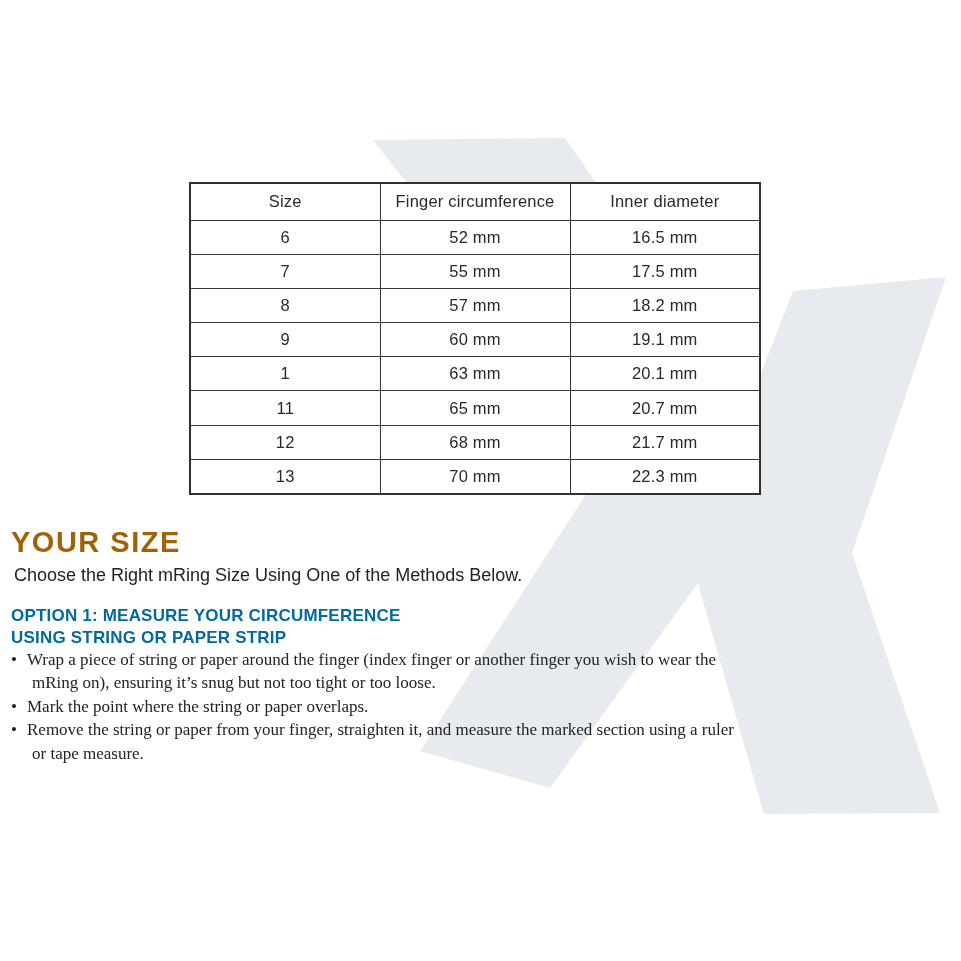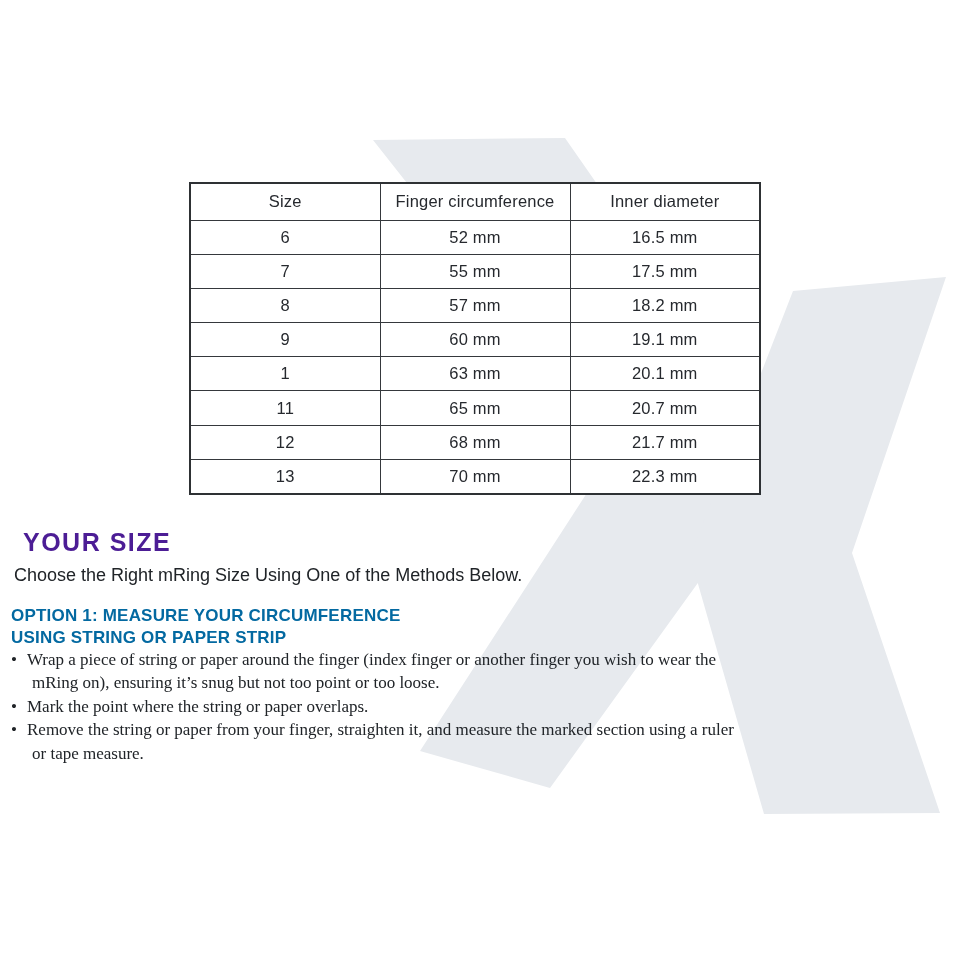--- a/index.html
+++ b/index.html
@@ -47,27 +47,26 @@
     letter-spacing: 0.2px;
   }
   table.size-chart { border: 2px solid #2e3134; }
   table.size-chart thead tr { height: 37px; }
   table.size-chart tbody tr { height: 34.2px; }
   
   .your-size-title {
     position: absolute;
     left: 11px;
     top: 526px;
-    font-size: 25px;
+    font-size: 29px;
     line-height: 32px;
     font-weight: 600;
     letter-spacing: 1.5px;
-    color: #4c1d95;
+    color: #a16207;
     z-index: 2;
-    margin-left: 12px;
   }
   .your-size-subtitle {
     position: absolute;
     left: 14px;
     top: 564px;
     font-size: 18px;
     line-height: 22px;
     font-weight: 500;
     color: #202428;
     z-index: 2;
@@ -172,21 +171,21 @@
   <div class="your-size-subtitle">Choose the Right mRing Size Using One of the Methods Below.</div>
 
   <div class="option-heading">
     <div>OPTION 1: MEASURE YOUR CIRCUMFERENCE</div>
     <div>USING STRING OR PAPER STRIP</div>
   </div>
 
   <div class="bullets">
     <div class="bullet-item">
       <div class="bline first">Wrap a piece of string or paper around the finger (index finger or another finger you wish to wear the</div>
-      <div class="bline cont">mRing on), ensuring it’s snug but not too point or too loose.</div>
+      <div class="bline cont">mRing on), ensuring it’s snug but not too tight or too loose.</div>
     </div>
     <div class="bullet-item">
       <div class="bline first">Mark the point where the string or paper overlaps.</div>
     </div>
     <div class="bullet-item">
       <div class="bline first">Remove the string or paper from your finger, straighten it, and measure the marked section using a ruler</div>
       <div class="bline cont">or tape measure.</div>
     </div>
   </div>
 

